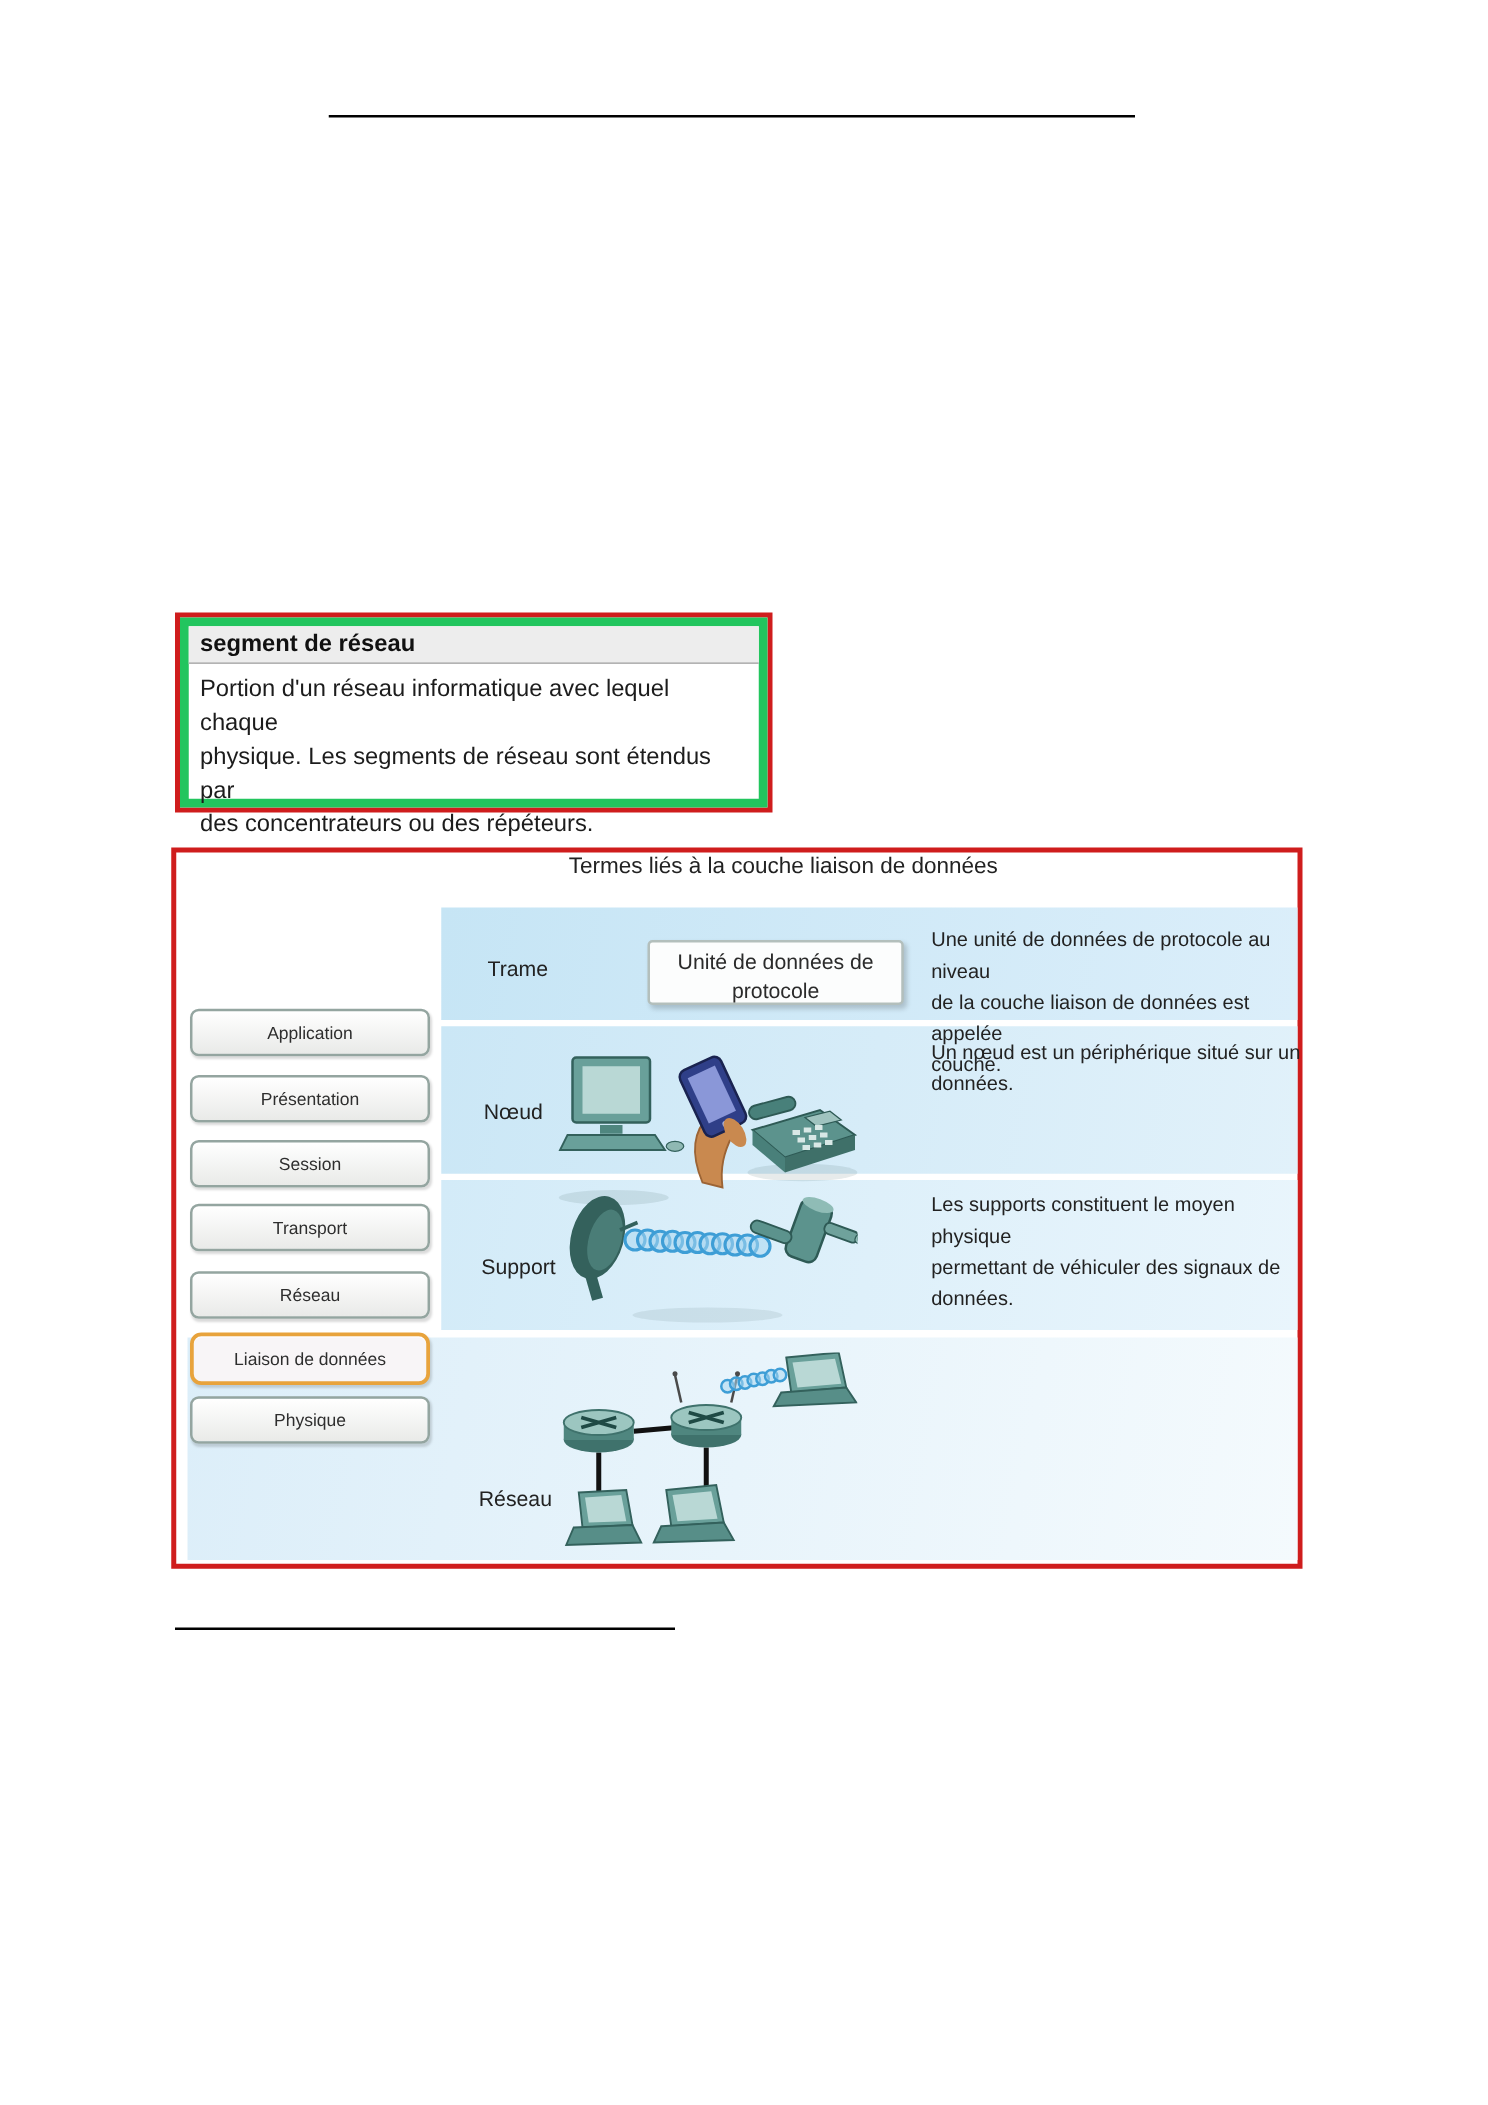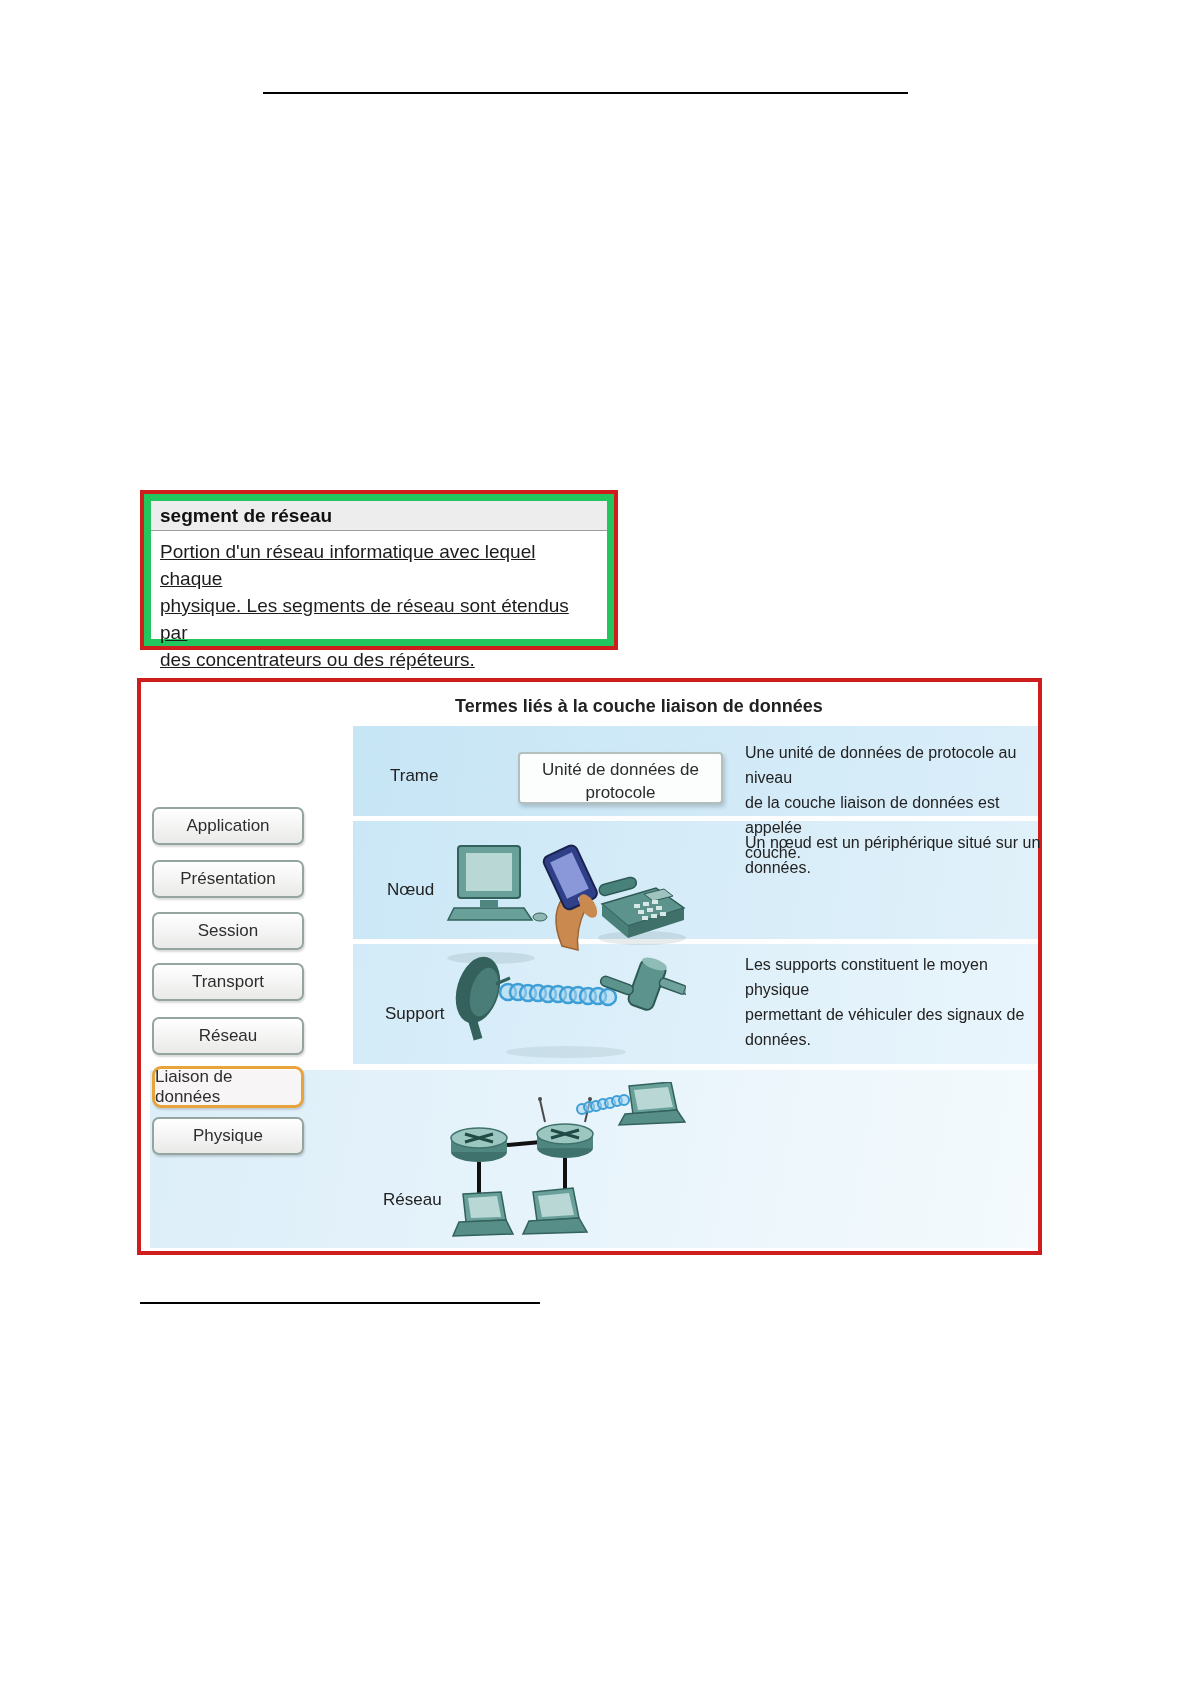--- a/index.html
+++ b/index.html
@@ -11,34 +11,34 @@
   
   .top-rule{left:263px;top:92px;width:645px;height:2px;background:#000;}
   
   .foot-rule{left:140px;top:1302px;width:400px;height:2px;background:#000;}
 
   
   .def-box{left:140px;top:490px;width:470px;height:152px;border:4px solid #cf1d1d;background:#fff;}
   .def-inner{position:absolute;inset:0;border:7px solid #22c55e;}
   .def-title{background:#ededed;border-bottom:1px solid #9f9f9f;height:29px;line-height:29px;
     padding-left:9px;font-size:19px;font-weight:bold;color:#111;}
-  .def-body{padding:7px 24px 0 9px;font-size:19px;line-height:27px;color:#1c1c1c;text-decoration:underline;}
+  .def-body{padding:7px 24px 0 9px;font-size:19px;line-height:27px;color:#1c1c1c;}
 
   
   .dia-box{left:137px;top:678px;width:897px;height:569px;border:4px solid #cf1d1d;background:#ffffff;}
-  .dia-title{position:absolute;left:314px;top:14px;font-size:18px;color:#222;white-space:nowrap;font-weight:bold;}
+  .dia-title{position:absolute;left:314px;top:0;font-size:18px;color:#222;white-space:nowrap;}
   .band{position:absolute;left:212px;width:685px;}
   .band1{top:44px;height:90px;background:linear-gradient(100deg,#c6e5f5,#dbeefa);}
   .band2{top:139px;height:118px;background:linear-gradient(100deg,#cbe7f6,#e1f1fa);}
   .band3{top:262px;height:120px;background:linear-gradient(100deg,#d3ebf8,#e9f5fc);}
   .band4{left:9px;top:388px;width:888px;height:178px;background:linear-gradient(100deg,#dceef9,#f4fafd);}
 
-  .osi-btn{position:absolute;left:11px;width:152px;height:38px;border:2px solid #94a5a0;border-radius:7px;
+  .osi-btn{position:absolute;left:11px;width:192px;height:38px;border:2px solid #94a5a0;border-radius:7px;
     background:linear-gradient(#ffffff,#e9eae8);box-shadow:inset 0 1px 0 #fff,1px 2px 2px rgba(0,0,0,0.15);
-    display:flex;align-items:center;justify-content:center;font-size:17px;color:#2e2e2e;box-sizing:border-box;}
+    display:flex;align-items:center;justify-content:center;font-size:14px;color:#2e2e2e;box-sizing:border-box;}
   .osi-btn.active{border:3px solid #e8a33c;border-radius:9px;background:#f8f5f7;height:42px;}
 
   .term-label{position:absolute;font-size:17px;color:#222;}
   .desc{position:absolute;left:604px;width:300px;font-size:16px;line-height:25px;color:#222;}
   .pdu{position:absolute;left:377px;top:70px;width:205px;height:52px;border:2px solid #b3bfbc;border-radius:4px;
     background:#fcfdfd;box-shadow:2px 3px 4px rgba(0,0,0,0.18);text-align:center;font-size:17px;
     line-height:23px;padding-top:4px;color:#2b2b2b;box-sizing:border-box;}
 </style>
 </head>
 <body>

